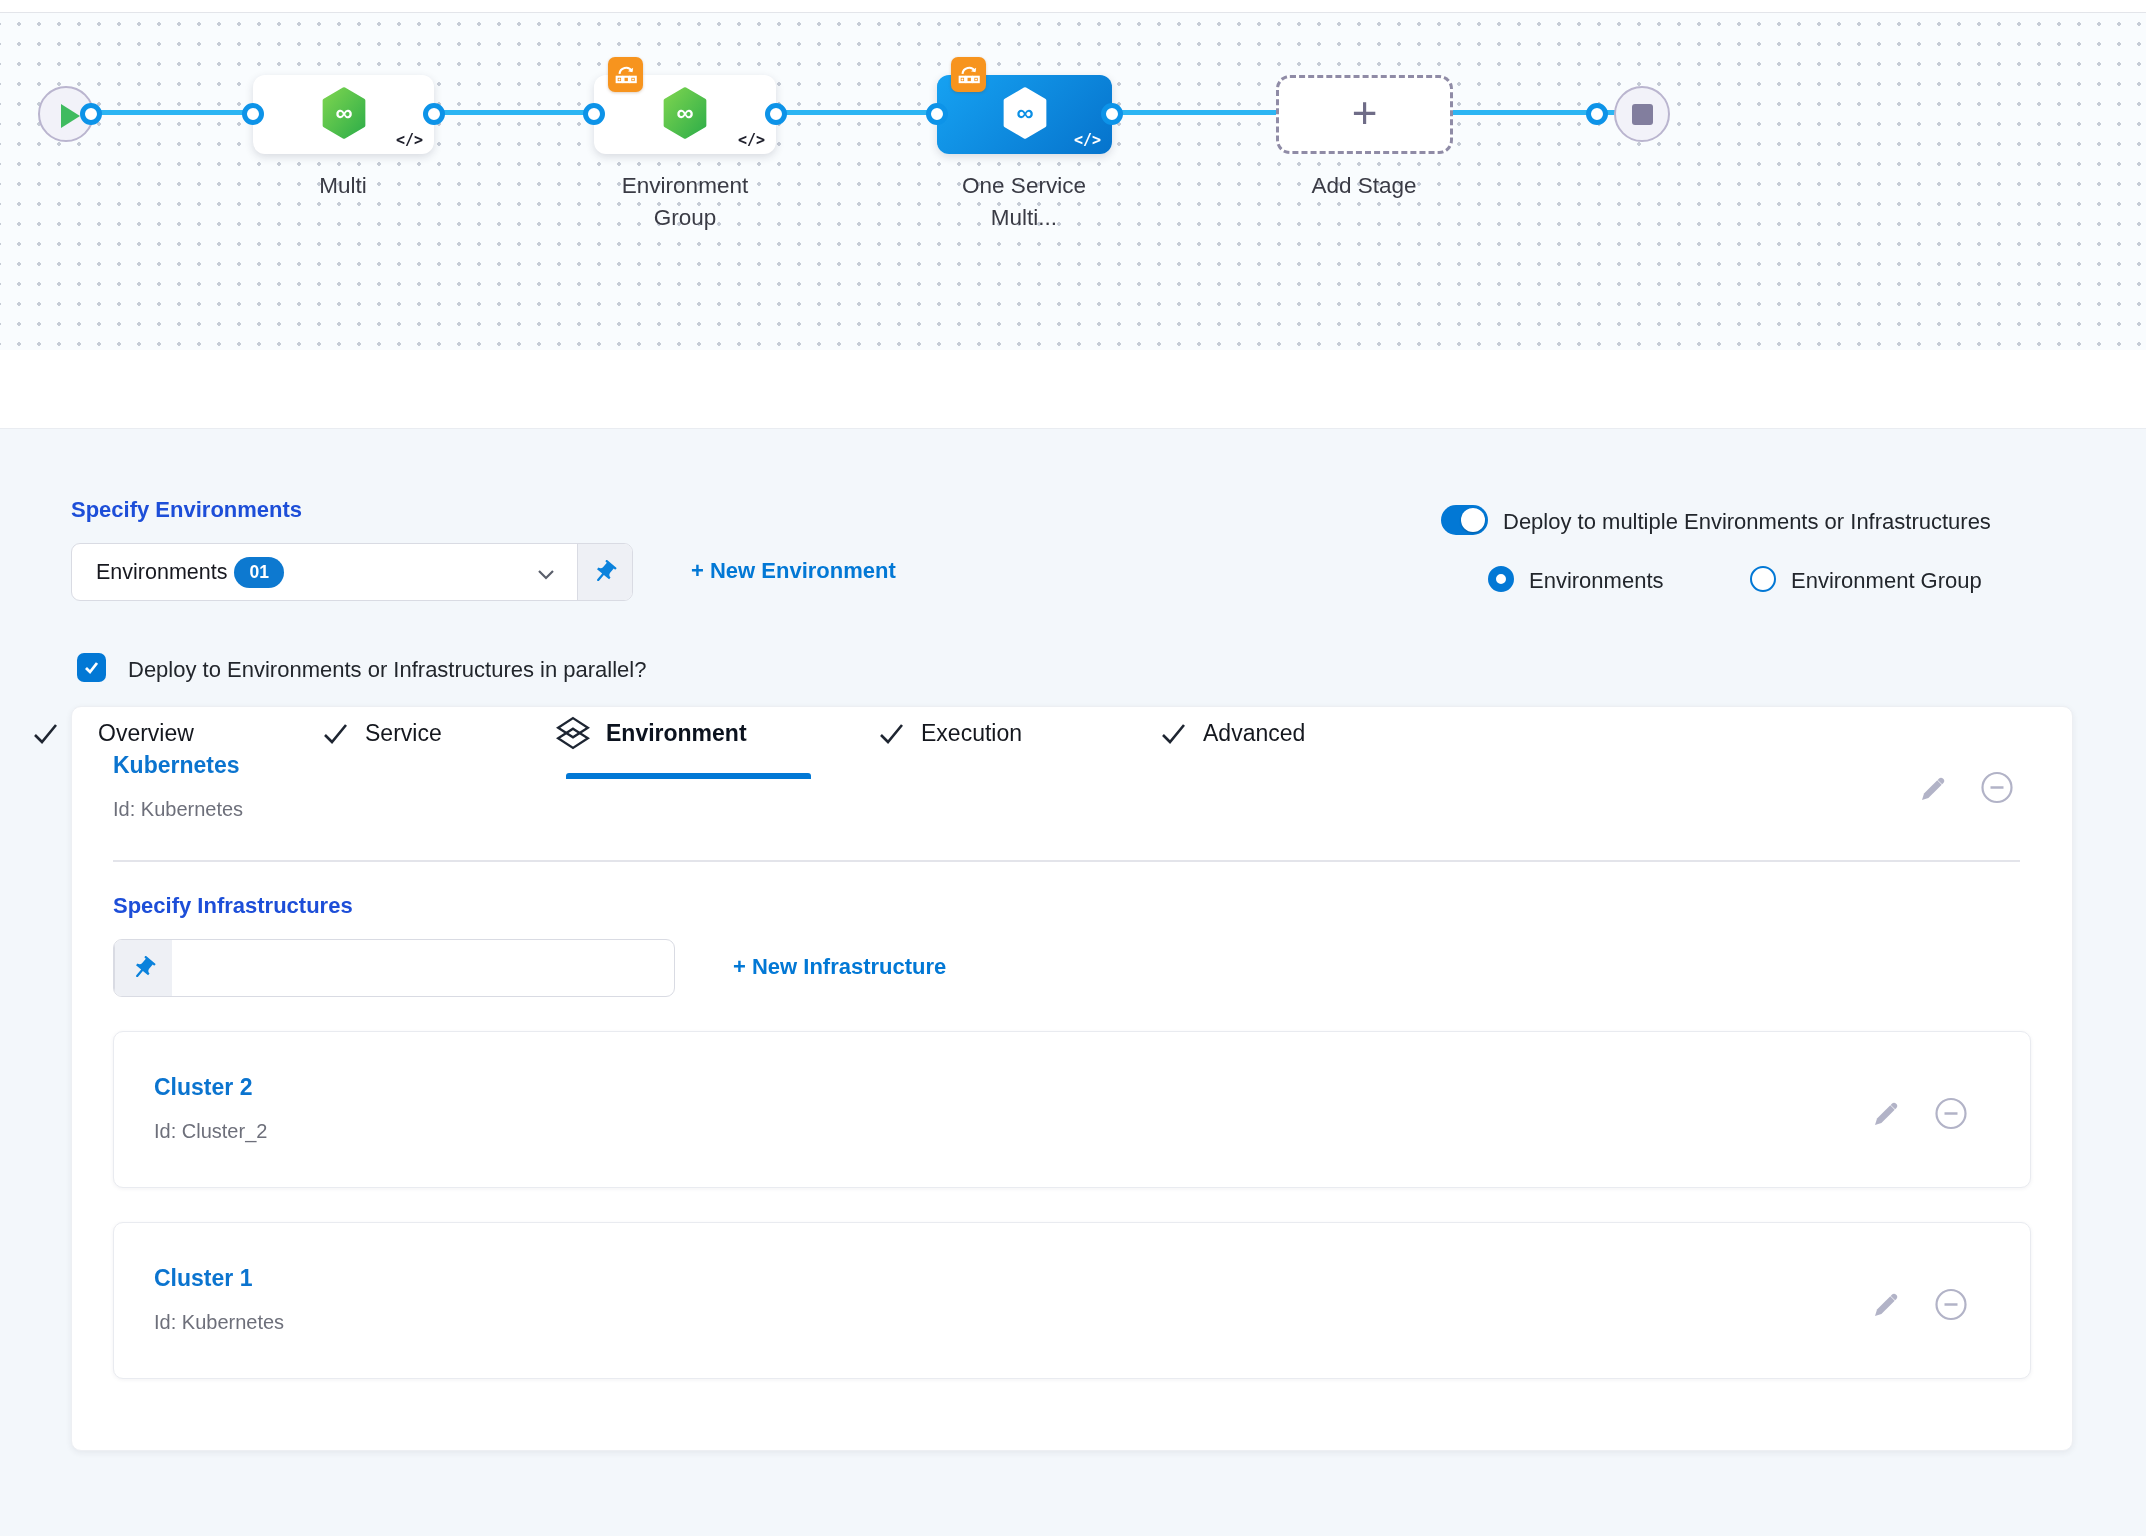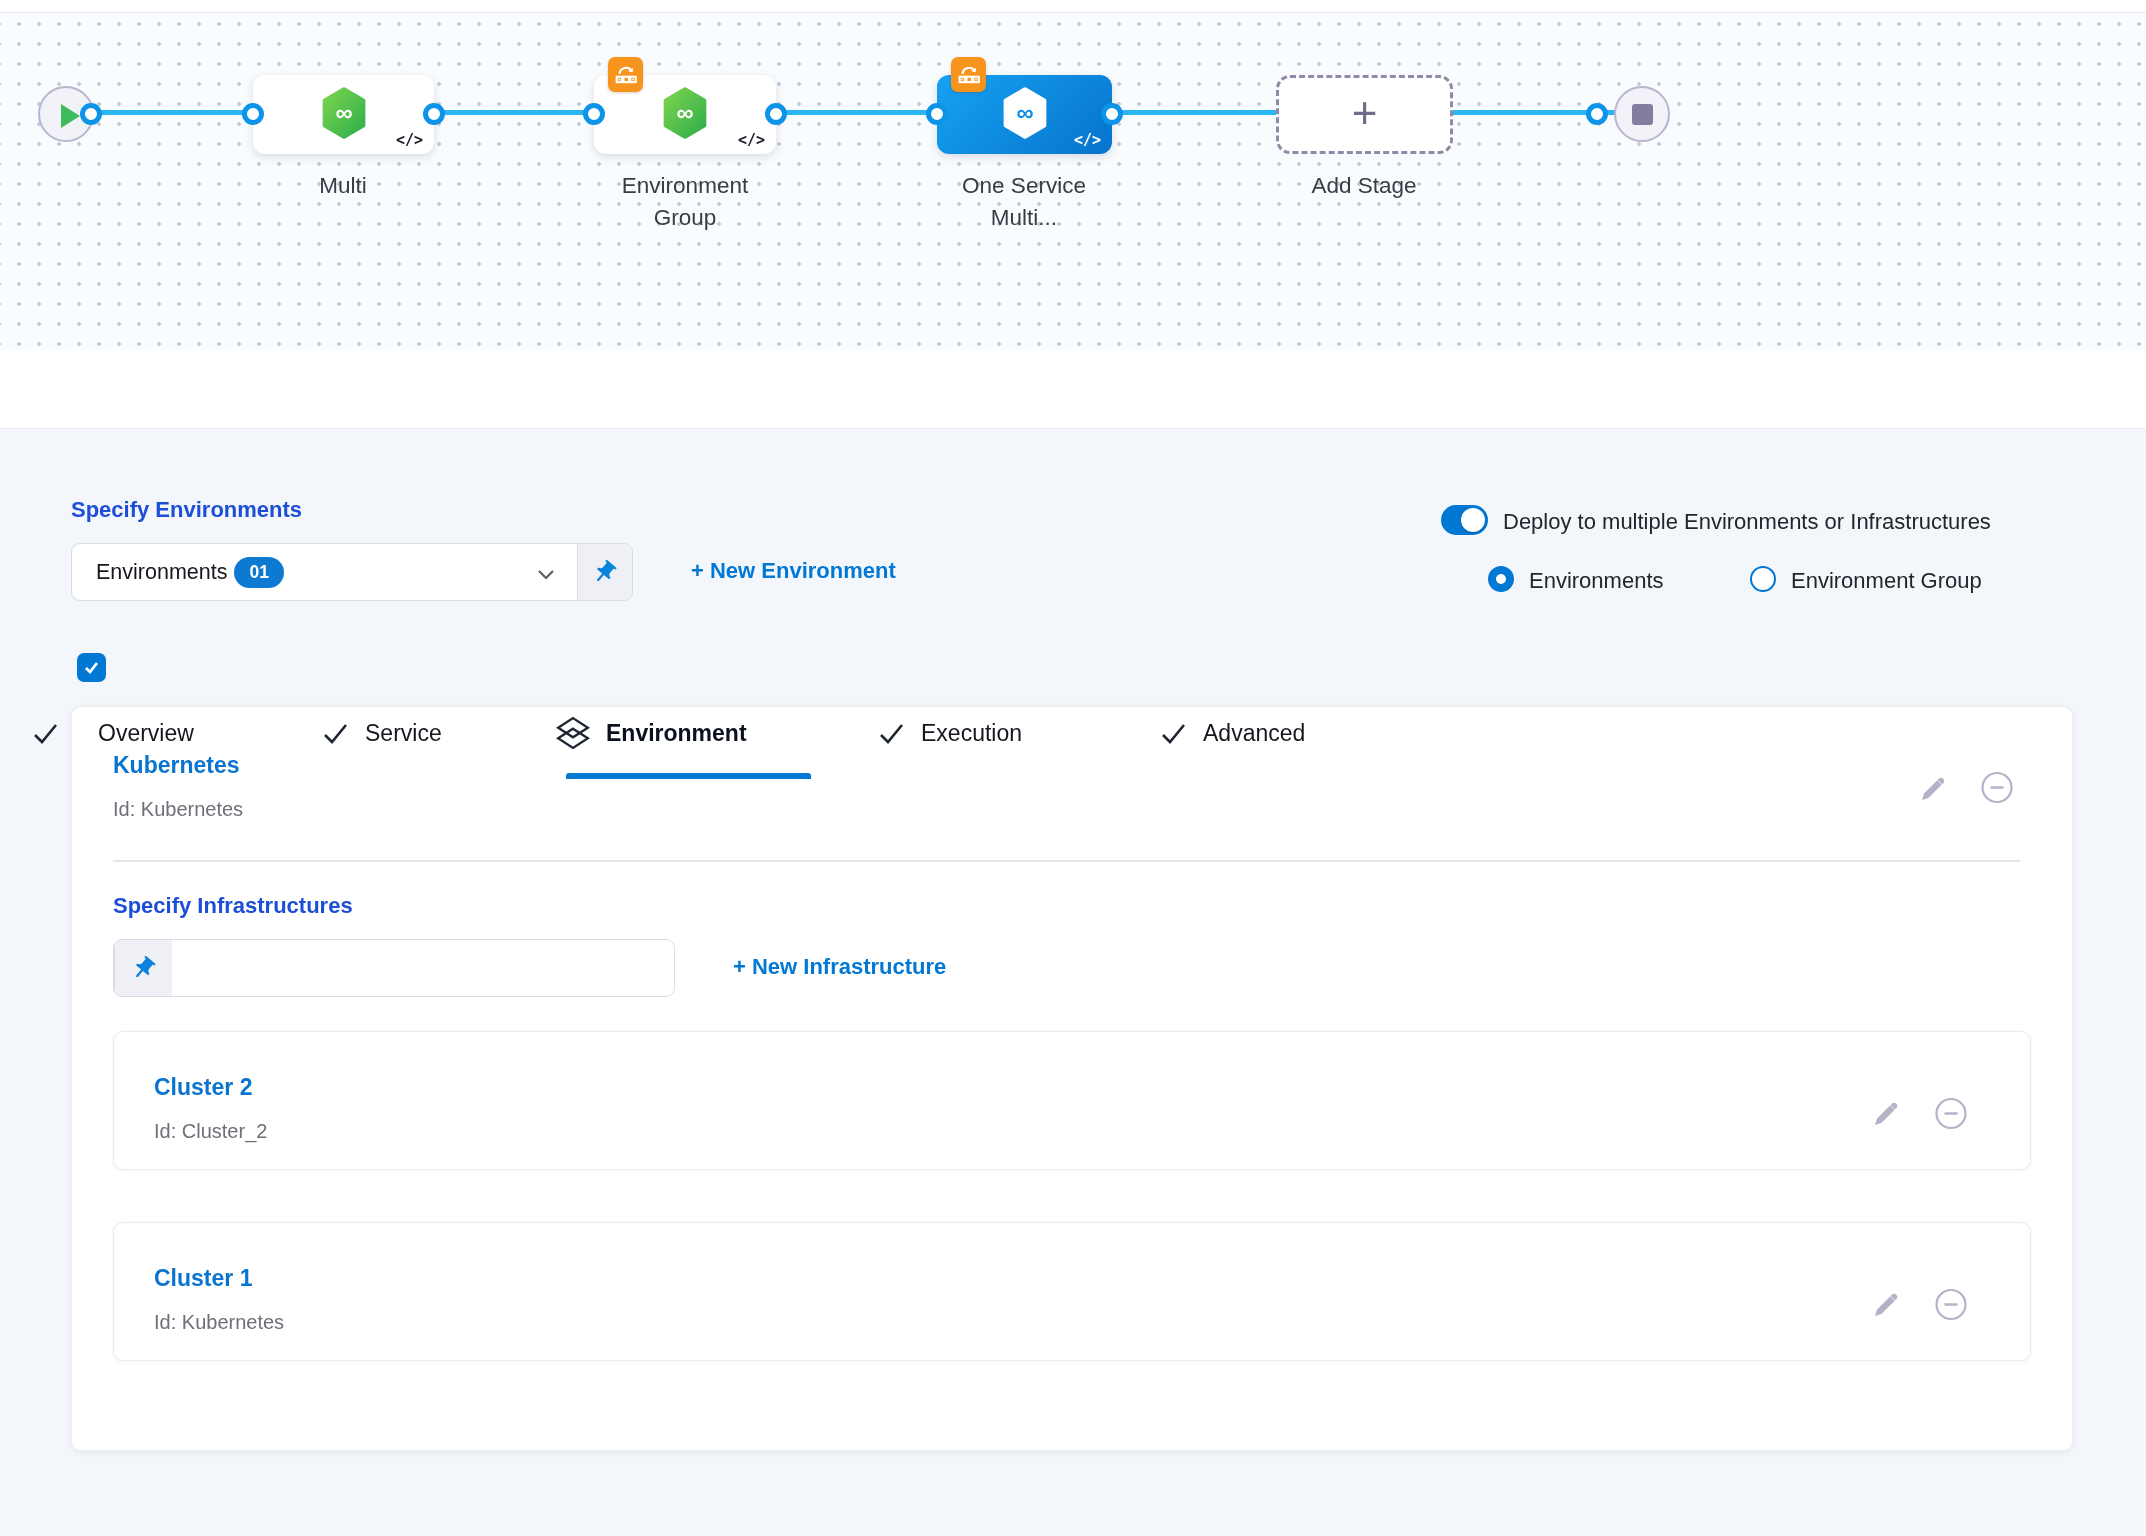--- a/index.html
+++ b/index.html
@@ -67,21 +67,21 @@
   .radio.off{border:2px solid #0278d5;}
   .checkbox{position:absolute;left:77px;top:653px;width:29px;height:29px;border-radius:7px;background:#0278d5;
             display:flex;align-items:center;justify-content:center;cursor:pointer;}
 
   .panel{position:absolute;left:71px;top:706px;width:2002px;height:745px;background:#fff;border-radius:10px;
          border:1px solid #edeff3;box-shadow:0 2px 6px rgba(40,41,61,.07);box-sizing:border-box;}
   .entity-title{position:absolute;font-size:23px;font-weight:700;color:#0b74cf;cursor:pointer;}
   .entity-id{position:absolute;font-size:20px;color:#6d6f7a;}
   .icon-btn{position:absolute;cursor:pointer;width:34px;height:34px;display:flex;align-items:center;justify-content:center;}
   .divider{position:absolute;left:113px;top:860px;width:1907px;height:2px;background:#e3e4ea;}
-  .cluster-card{position:absolute;left:113px;width:1918px;height:139px;background:#fff;border:1px solid #e9ebf0;
+  .cluster-card{position:absolute;left:113px;width:1918px;height:157px;background:#fff;border:1px solid #e9ebf0;
                 border-radius:10px;box-shadow:0 1px 4px rgba(40,41,61,.06);box-sizing:border-box;}
   .cluster-card .entity-title{left:40px;top:42px;}
   .cluster-card .entity-id{left:40px;top:88px;}
   .cluster-card .pencil-pos{left:1755px;top:64px;}
   .cluster-card .minus-pos{left:1820px;top:64px;}
 </style>
 </head>
 <body>
 
 <svg width="0" height="0" style="position:absolute">
@@ -238,20 +238,21 @@
   <div class="radio on" style="left:1488px;top:566px;"></div>
   <div class="inline-label" style="left:1529px;top:568px;">Environments</div>
   <div class="radio off" style="left:1750px;top:566px;"></div>
   <div class="inline-label" style="left:1791px;top:568px;">Environment Group</div>
 
   <div class="checkbox">
     <svg width="19" height="19" viewBox="0 0 19 19">
       <polyline points="4,10 8,14 15,5" fill="none" stroke="#ffffff" stroke-width="2.8"></polyline>
       </svg>
   </div>
+  <div class="inline-label" style="left:128px;top:657px;">Deploy to Environments or Infrastructures in parallel?</div>
 
   <div class="panel"></div>
 
   <div class="entity-title" style="left:113px;top:752px;">Kubernetes</div>
   <div class="entity-id" style="left:113px;top:798px;">Id: Kubernetes</div>
   <div class="icon-btn" style="left:1916px;top:771px;">
     <svg width="30" height="30" viewBox="0 0 30 30">
       <path d="M4 27 L6 20.6 L19.3 7.3 L23.7 11.7 L10.4 25 Z" fill="#b2b3c7"></path>
       <path d="M20.8 5.8 a3.1 3.1 0 0 1 4.4 4.4 l-1.1 1.1 -4.4 -4.4 Z" fill="#b2b3c7"></path>
     </svg>

